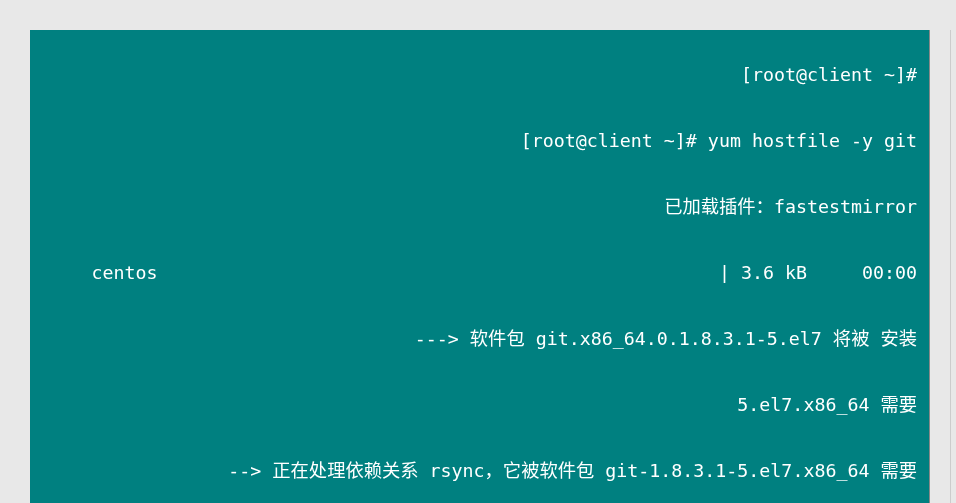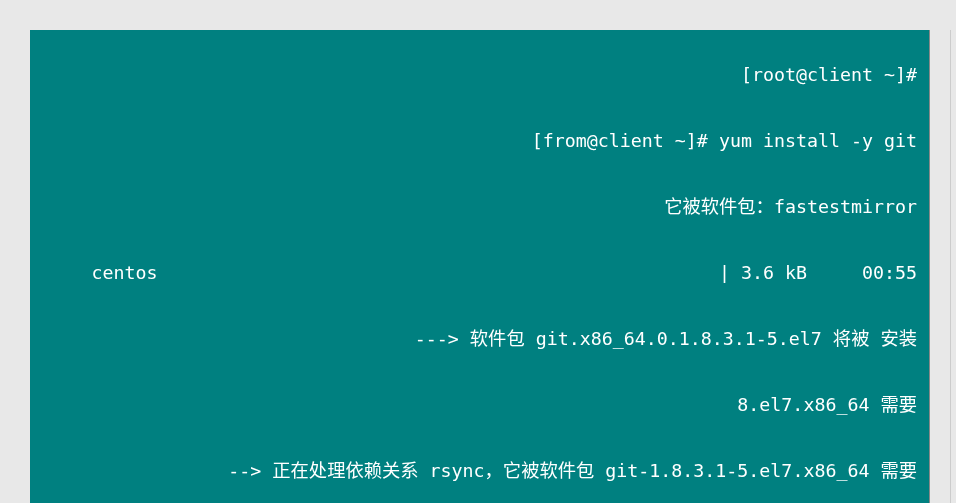--- a/index.html
+++ b/index.html
@@ -30,25 +30,25 @@
     border-left: 1px solid #ccc;
   }
   .scroll-track { flex: 1; background: #e0e0e0; }
   .line { display: block; min-height: 23px; }
 </style>
 </head>
 <body>
 
 <div class="terminal">
 <span class="line">[root@client ~]#</span>
-<span class="line">[from@client ~]# yum install -y git</span>
-<span class="line">它被软件包：fastestmirror</span>
-<span class="line">centos                                                   | 3.6 kB     00:55</span>
+<span class="line">[root@client ~]# yum hostfile -y git</span>
+<span class="line">已加载插件：fastestmirror</span>
+<span class="line">centos                                                   | 3.6 kB     00:00</span>
 <span class="line">---&gt; 软件包 git.x86_64.0.1.8.3.1-5.el7 将被 安装</span>
-<span class="line">8.el7.x86_64 需要</span>
+<span class="line">5.el7.x86_64 需要</span>
 <span class="line">--&gt; 正在处理依赖关系 rsync，它被软件包 git-1.8.3.1-5.el7.x86_64 需要</span>
 
 
 
 
 
 
 
 
 

